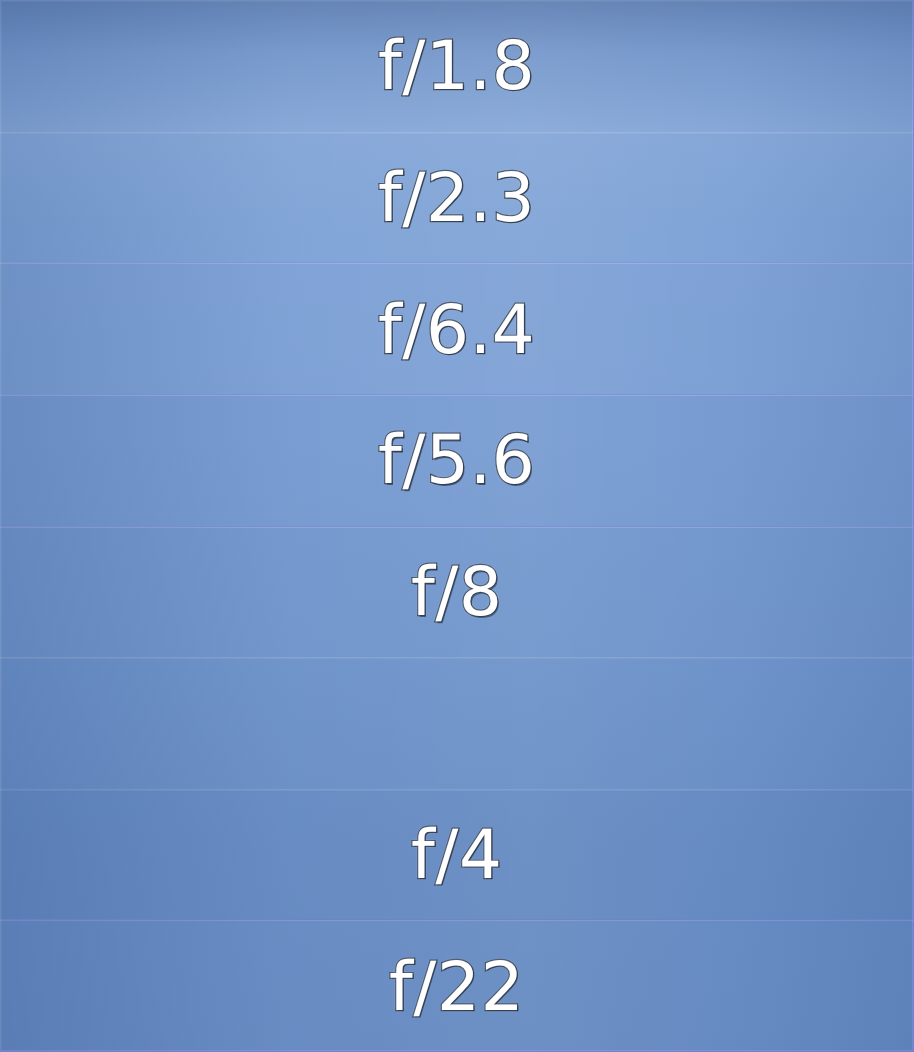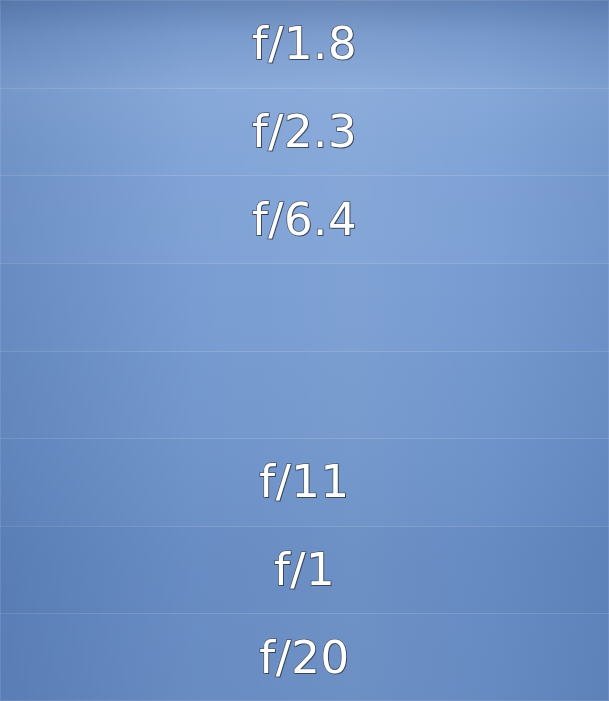--- a/index.html
+++ b/index.html
@@ -119,40 +119,41 @@
 
   <div class="band" style="background-color: rgb(122, 158, 212);">
     <div class="edge"></div>
     <div class="sheen"></div>
     <span class="band-label">f/6.4</span>
   </div>
 
   <div class="band" style="background-color: rgb(117, 154, 209);">
     <div class="edge"></div>
     <div class="sheen"></div>
+    <span class="band-label">f/5.6</span>
   </div>
 
   <div class="band" style="background-color: rgb(114, 152, 207);">
     <div class="edge"></div>
     <div class="sheen"></div>
+    <span class="band-label">f/8</span>
   </div>
 
   <div class="band" style="background-color: rgb(111, 150, 206);">
     <div class="edge"></div>
     <div class="sheen"></div>
-    <span class="band-label">f/11</span>
   </div>
 
   <div class="band" style="background-color: rgb(107, 146, 203);">
     <div class="edge"></div>
     <div class="sheen"></div>
-    <span class="band-label">f/1</span>
+    <span class="band-label">f/4</span>
   </div>
 
   <div class="band" style="background-color: rgb(109, 148, 205);">
     <div class="edge"></div>
     <div class="sheen"></div>
-    <span class="band-label">f/20</span>
+    <span class="band-label">f/22</span>
   </div>
 
   <div id="global-shade"></div>
   <div id="frame"></div>
 </div>
 
 </body></html>

